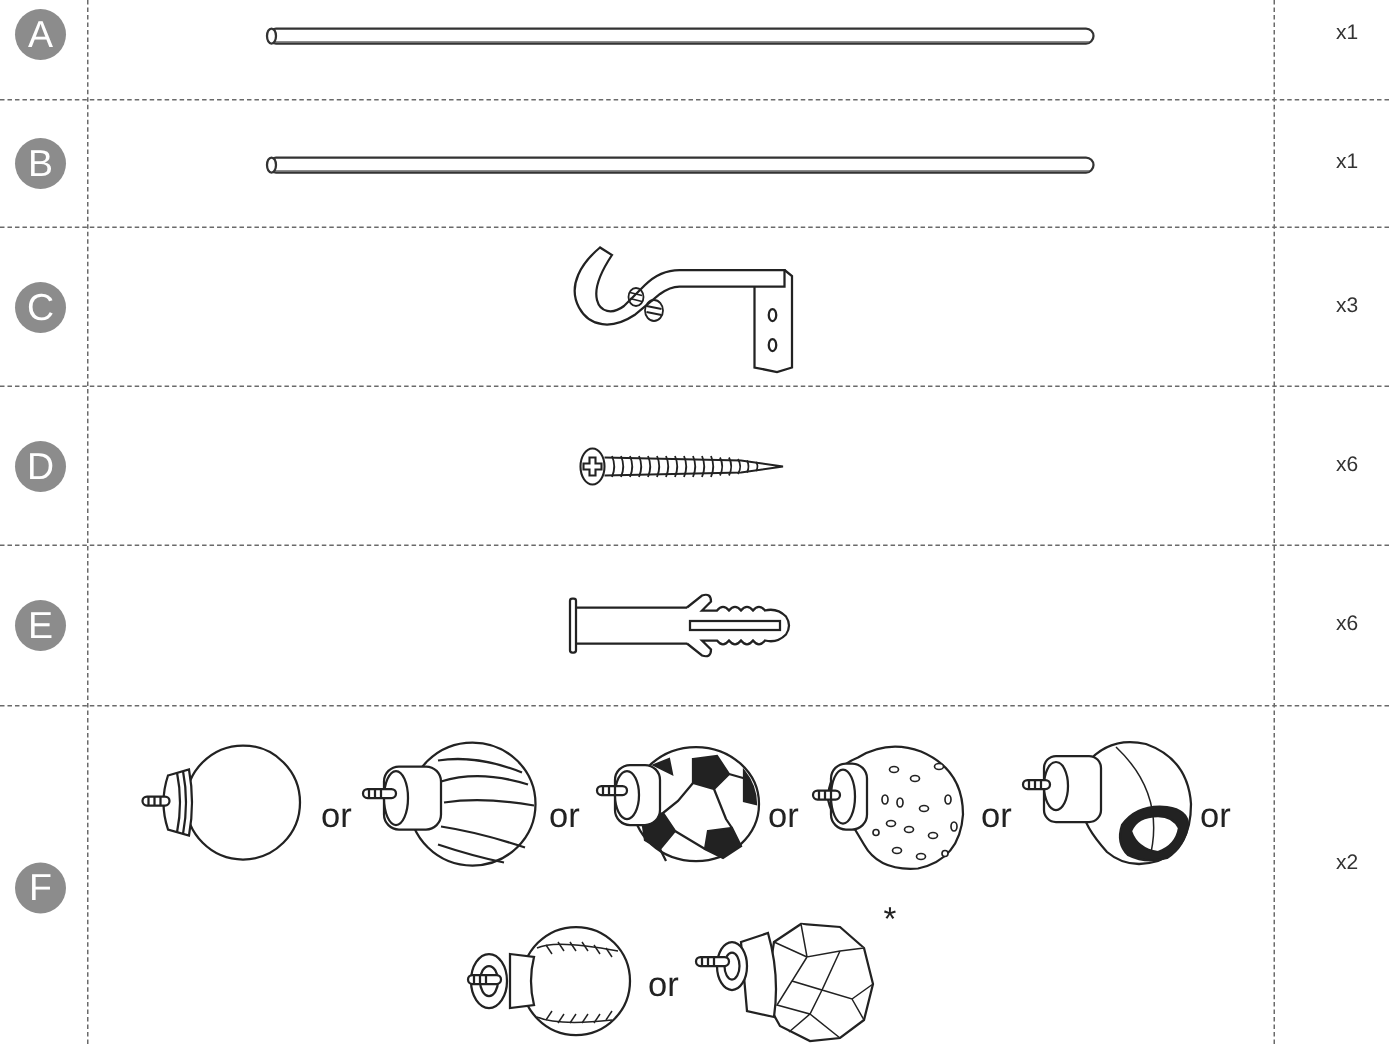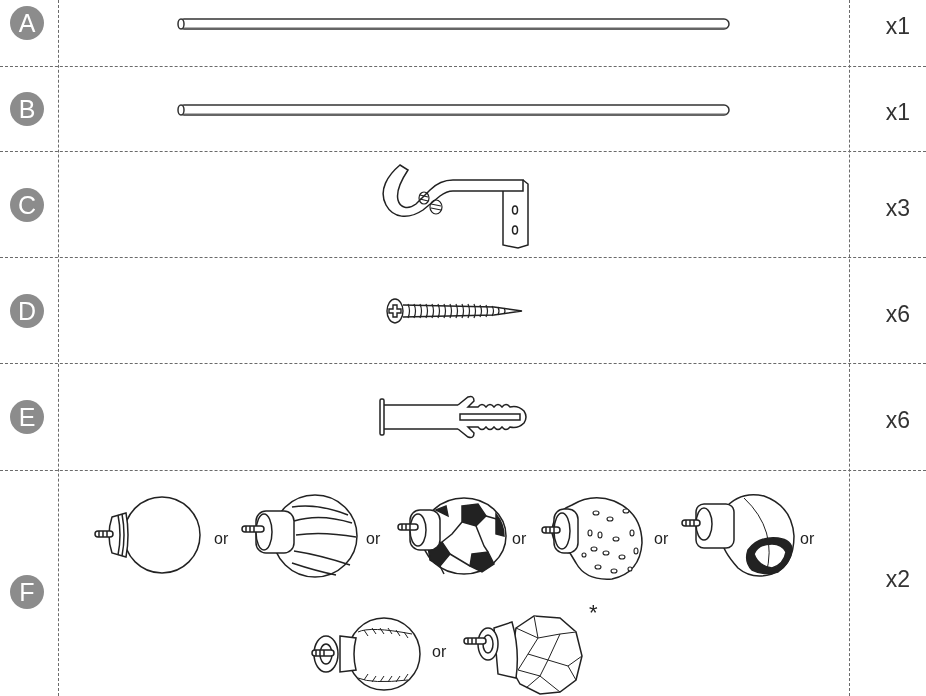--- a/index.html
+++ b/index.html
@@ -1,23 +1,23 @@
 <!DOCTYPE html>
 <html><head>
 <meta charset="utf-8">
 <style>
   html, body { margin: 0; padding: 0; background: #ffffff; }
   body { width: 926px; height: 696px; position: relative; overflow: hidden; font-family: "Liberation Sans", sans-serif; color: #222; }
   .hline { position: absolute; left: 0; width: 926px; height: 0; border-top: 1.5px dashed #6a6a6a; }
   .vline { position: absolute; top: 0; height: 696px; width: 0; border-left: 1.5px dashed #6a6a6a; }
   .badge { position: absolute; left: 10px; width: 34px; height: 34px; border-radius: 50%; background: #8c8c8c; color: #fff;
            font-family: "Liberation Sans", sans-serif; font-size: 25px; line-height: 34px; text-align: center; }
-  .qty { position: absolute; left: 870px; width: 56px; text-align: center; font-size: 23px; color: #333; }
+  .qty { position: absolute; left: 870px; width: 56px; text-align: center; font-size: 14px; color: #333; }
   .part { position: absolute; }
-  .or { position: absolute; font-size: 16px; color: #222; }
+  .or { position: absolute; font-size: 23px; color: #222; }
   svg { display: block; overflow: visible; }
 </style>
 </head>
 <body>
 
 <div class="hline" style="top:66px"></div>
 <div class="hline" style="top:151px"></div>
 <div class="hline" style="top:257px"></div>
 <div class="hline" style="top:363px"></div>
 <div class="hline" style="top:470px"></div>

